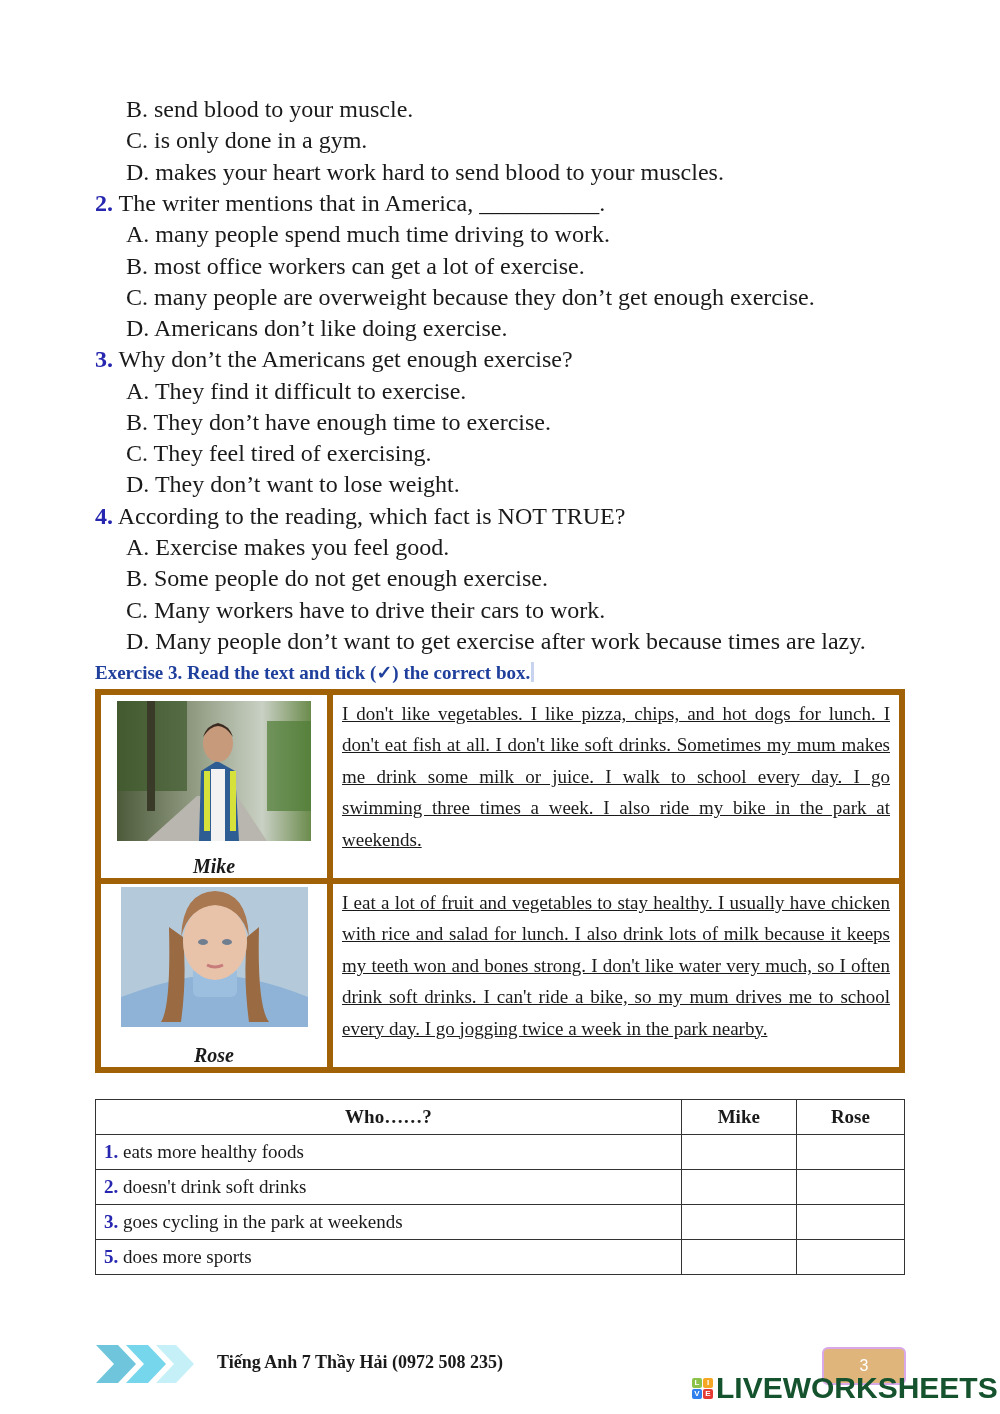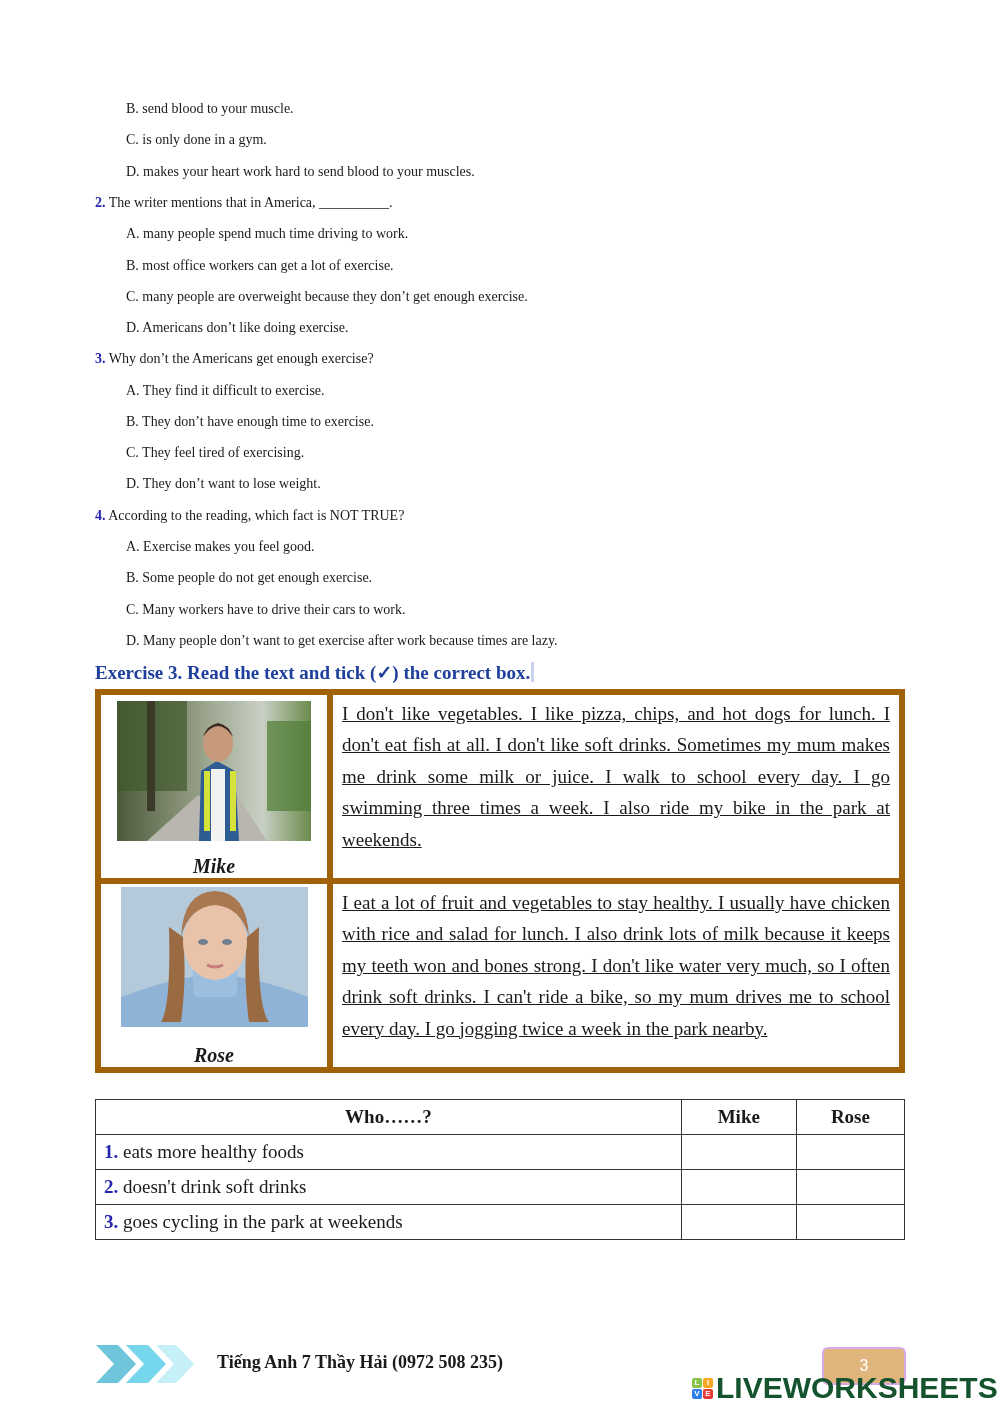--- a/index.html
+++ b/index.html
@@ -1,18 +1,18 @@
 <!DOCTYPE html>
 <html><head>
 <meta charset="utf-8">
 <style>
   html, body { margin: 0; padding: 0; background: #ffffff; }
   body { width: 1000px; height: 1414px; position: relative; overflow: hidden;
          font-family: "Liberation Serif", "DejaVu Serif", serif; color: #1a1a1a; }
-  .line { position: absolute; font-size: 14px; line-height: 24px; white-space: nowrap; }
+  .line { position: absolute; font-size: 24px; line-height: 24px; white-space: nowrap; }
   .opt { left: 126px; }
   .q { left: 95px; }
   .num { color: #2626b0; font-weight: bold; }
   .ex-title { position: absolute; left: 95px; top: 661px; font-size: 19px; font-weight: bold; color: #1f3f9c; line-height: 24px; text-align: center; }
   .cursor-mark { display: inline-block; width: 3px; height: 20px; background: #c8d4ef; vertical-align: -3px; margin-left: 1px; }
 
   
   .people { position: absolute; left: 95px; top: 689px; width: 810px; height: 379px; border-collapse: collapse; }
   .people td { border: 6px solid #a16207; vertical-align: top; padding: 0; text-decoration: underline; }
   .people .photo-cell { width: 226px; text-align: center; position: relative; }
@@ -144,20 +144,25 @@
   <tr>
     <td><span class="num">2.</span> <span>doesn't drink soft drinks</span></td>
     <td class="tickbox"></td>
     <td class="tickbox"></td>
   </tr>
   <tr>
     <td><span class="num">3.</span> <span>goes cycling in the park at weekends</span></td>
     <td class="tickbox"></td>
     <td class="tickbox"></td>
   </tr>
+  <tr>
+    <td><span class="num">5.</span> <span>does more sports</span></td>
+    <td class="tickbox"></td>
+    <td class="tickbox"></td>
+  </tr>
 </tbody>
   </table>
 
 <div class="footer-arrows">
   <svg width="100" height="42" viewBox="0 0 100 42">
     <path d="M0 2 L22 2 L40 21 L22 40 L0 40 L18 21 Z" fill="#6fc6dc"></path>
     <path d="M30 2 L52 2 L70 21 L52 40 L30 40 L48 21 Z" fill="#76d6ec"></path>
     <path d="M60 2 L80 2 L98 21 L80 40 L60 40 L78 21 Z" fill="#c6f0f8"></path>
   </svg>
 </div>

